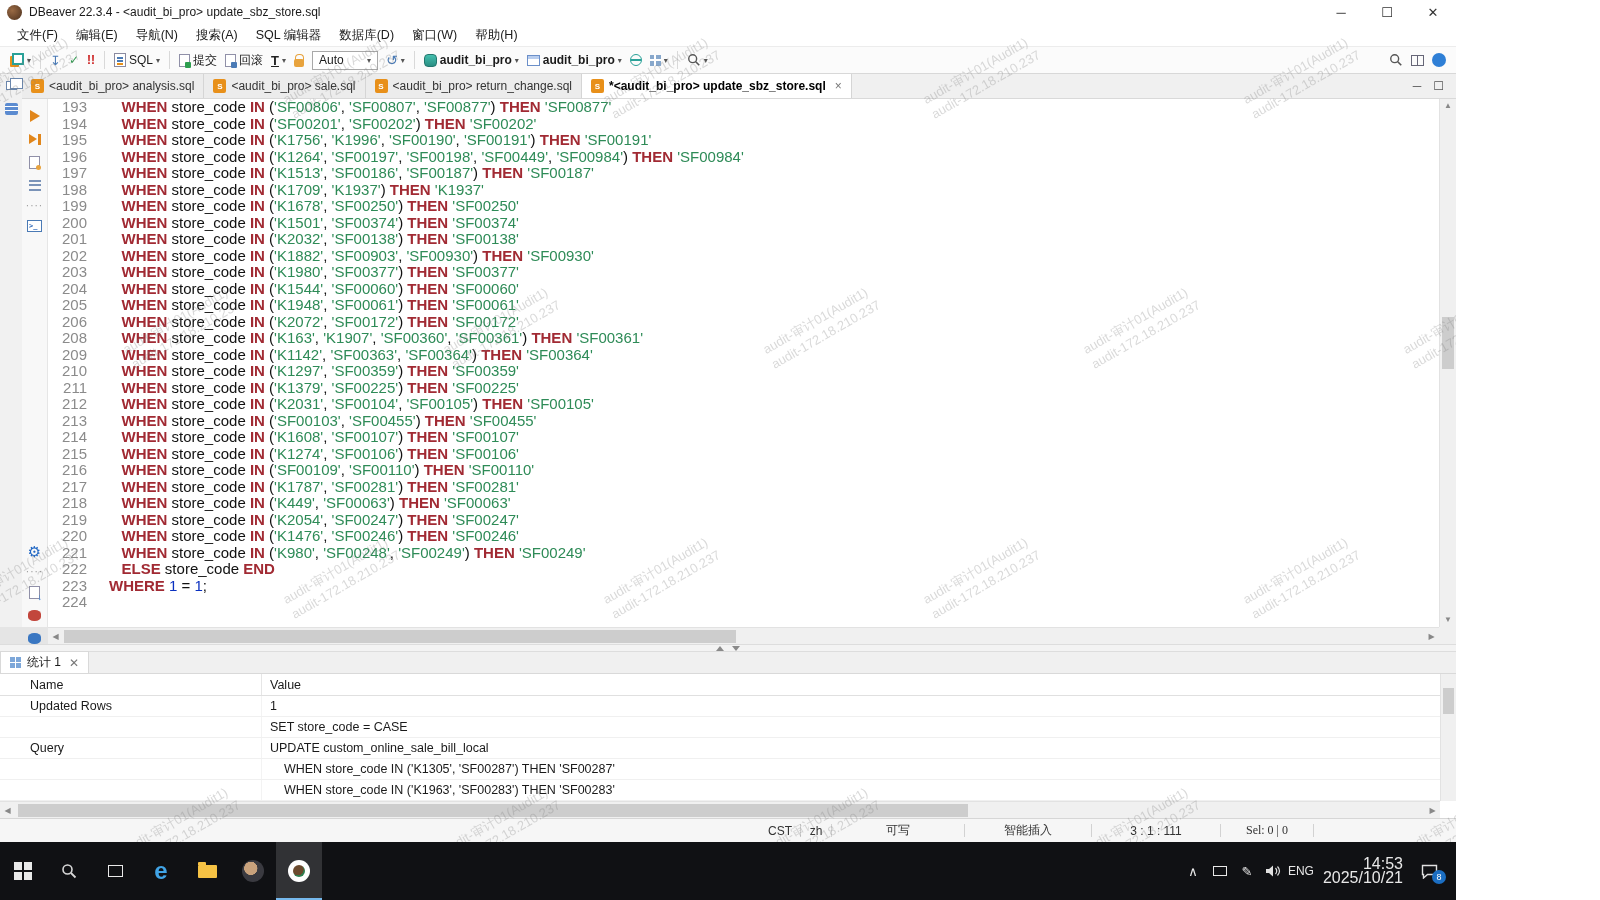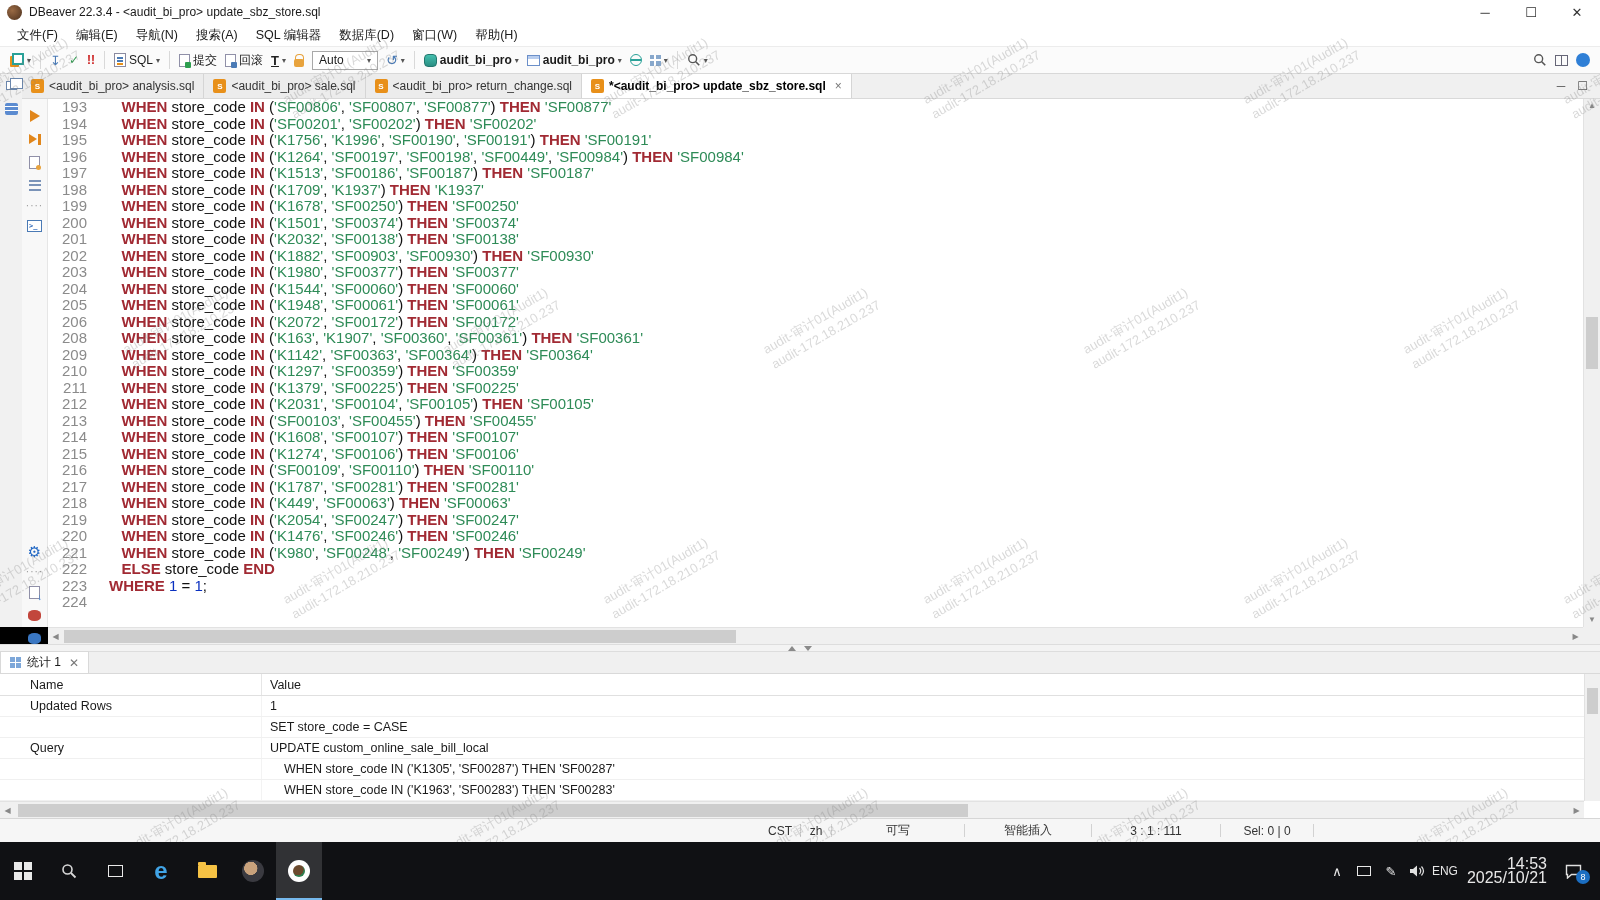--- a/index.html
+++ b/index.html
@@ -1,18 +1,18 @@
 <!DOCTYPE html>
 <html style="--keyword: #a12a33; --string: #2e8b57; --number: #0a30c0;"><head>
 <meta charset="utf-8">
 <style>
 *{box-sizing:border-box;margin:0;padding:0}
 html,body{width:1600px;height:900px}
 body{font-family:"Liberation Sans","DejaVu Sans",sans-serif;background:#fff;color:#1a1a1a}
-.screen{position:relative;width:1600px;height:900px;overflow:hidden;background:#000000}
+.screen{position:relative;width:1456px;height:900px;overflow:hidden;background:#e5e5e5}
 
 
 .titlebar{position:absolute;top:0;left:0;right:0;height:24px;display:flex;align-items:center;padding-left:7px;font-size:12px;background:#fff}
 .app-icon{width:15px;height:15px;border-radius:50%;background:radial-gradient(circle at 35% 35%,#9a6a44,#4a2f1d);margin-right:7px;flex:none}
 .title-text{flex:1;white-space:nowrap}
 .win-controls{display:flex;height:100%}
 .wc{width:46px;display:flex;align-items:center;justify-content:center;font-size:13px;color:#333}
 
 
 .menubar{position:absolute;top:24px;left:0;right:0;height:22px;display:flex;align-items:center;padding-left:8px;font-size:12.5px;background:#fff}
@@ -531,21 +531,21 @@
         <span class="status-item" style="width: 40px;">CST</span>
         <span class="status-sep"></span>
         <span class="status-item" style="width: 30px;">zh</span>
         <span class="status-sep"></span>
         <span class="status-item" style="width: 132px;">可写</span>
         <span class="status-sep"></span>
         <span class="status-item" style="width: 126px;">智能插入</span>
         <span class="status-sep"></span>
         <span class="status-item" style="width: 128px;">3 : 1 : 111</span>
         <span class="status-sep"></span>
-        <span class="status-item" style="width: 92px;">Sel: 0 | 0</span>
+        <span class="status-item" style="width: 92px; font-family: Liberation Serif, serif;">Sel: 0 | 0</span>
         <span class="status-sep"></span>
       </div>
   </div>
 
   <div id="wmLayer">
       <div class="wm" style="left: -40px; top: 60px;">
         <div>audit-审计01(Audit1)</div>
         <div>audit-172.18.210.237</div>
       </div>
       <div class="wm" style="left: 280px; top: 60px;">

